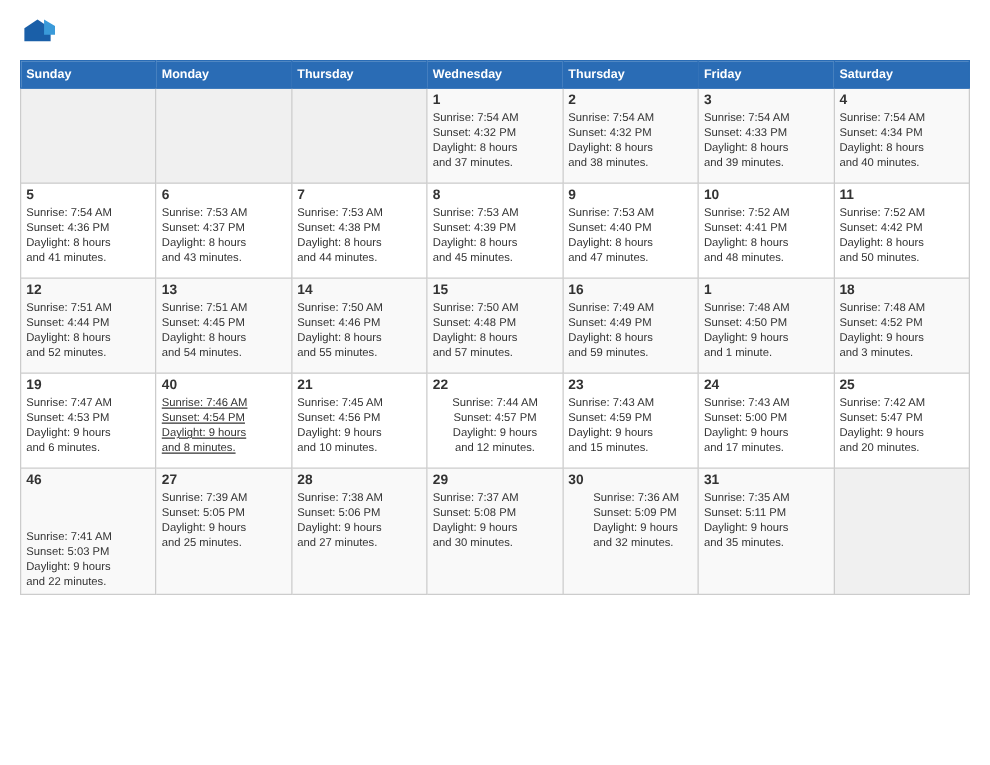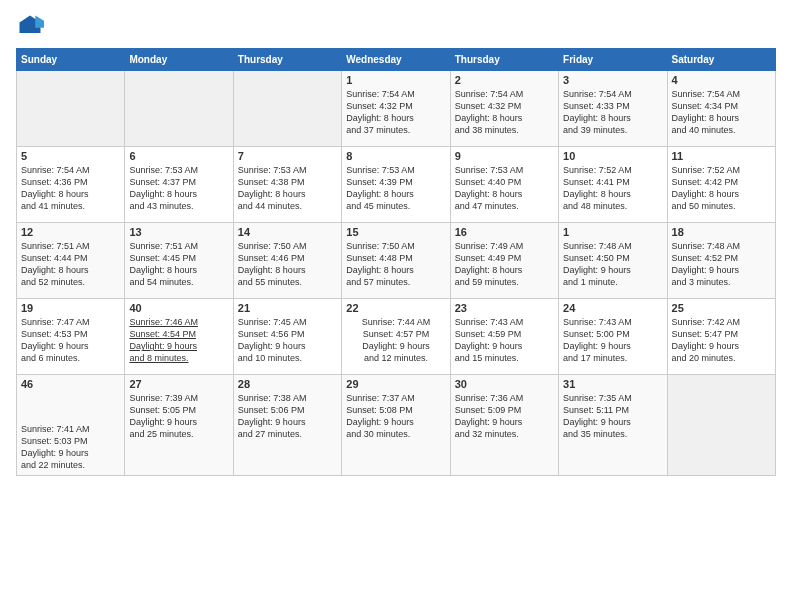--- a/index.html
+++ b/index.html
@@ -347,21 +347,21 @@
           </td>
           <td>
             <span class="day-number">29</span>
             <div class="day-info" style="white-space: pre-line;">Sunrise: 7:37 AM
 Sunset: 5:08 PM
 Daylight: 9 hours
 and 30 minutes.</div>
           </td>
           <td>
             <span class="day-number">30</span>
-            <div class="day-info" style="white-space: pre-line;">Sunrise: 7:36 AM
+            <div class="day-info" style="white-space: pre-line; margin-left: 20px;">Sunrise: 7:36 AM
 Sunset: 5:09 PM
 Daylight: 9 hours
 and 32 minutes.</div>
           </td>
           <td>
             <span class="day-number">31</span>
             <div class="day-info" style="white-space: pre-line;">Sunrise: 7:35 AM
 Sunset: 5:11 PM
 Daylight: 9 hours
 and 35 minutes.</div>

